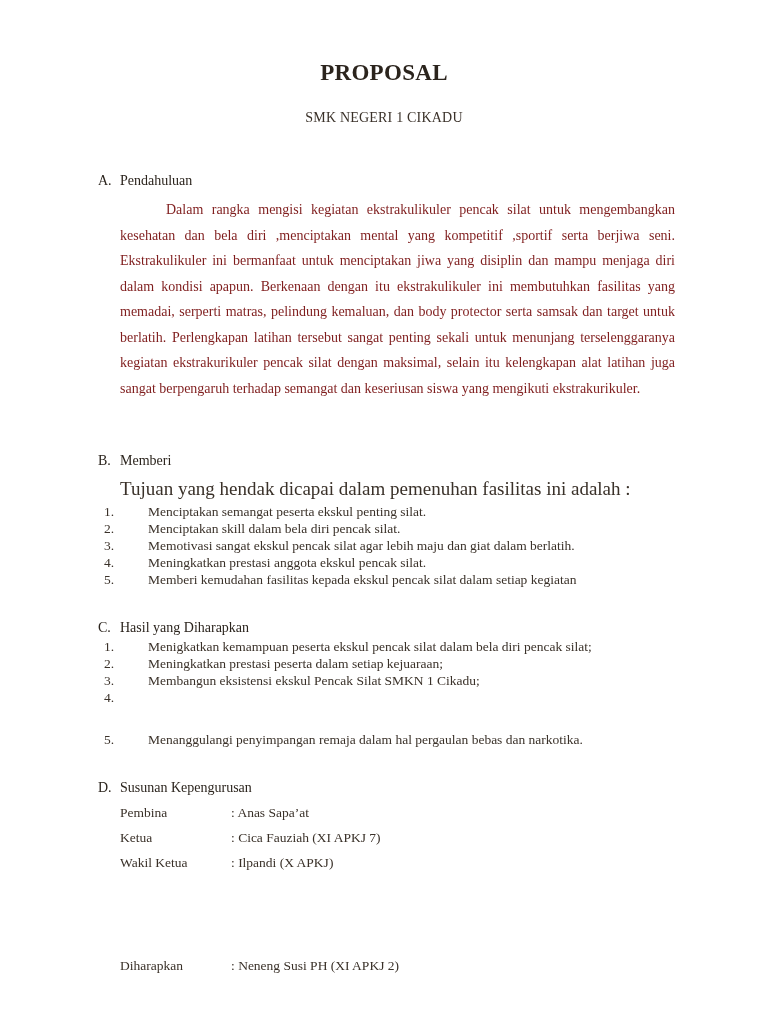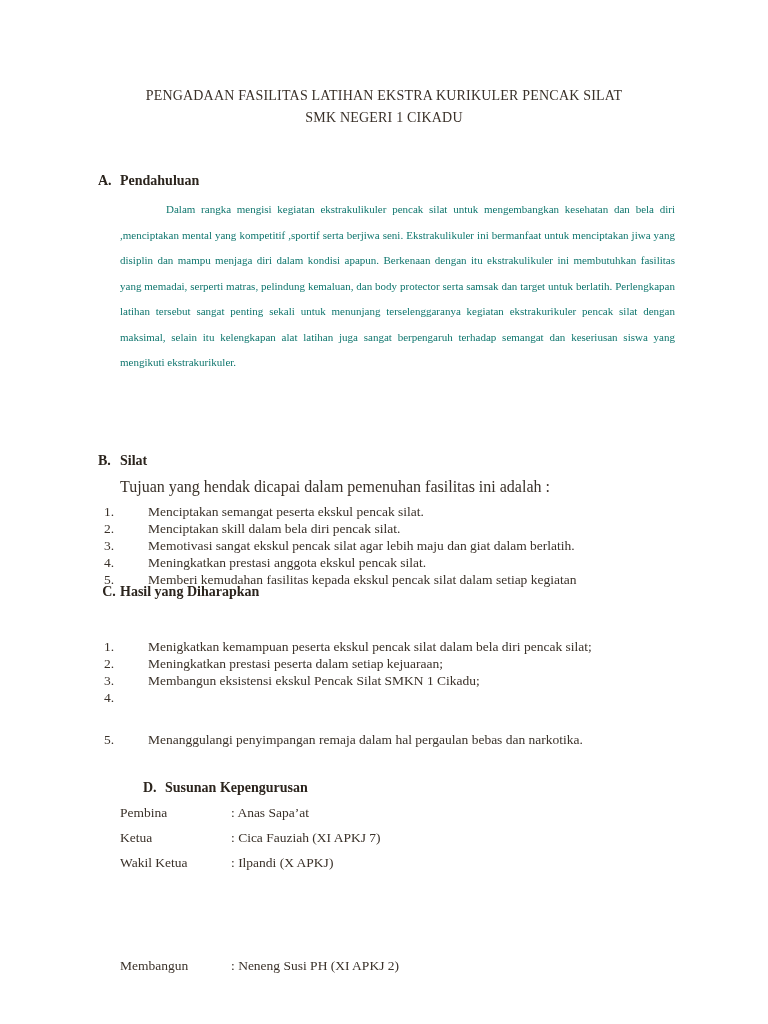--- a/index.html
+++ b/index.html
@@ -3,79 +3,79 @@
 <meta charset="utf-8">
 <style>
   html, body { margin: 0; padding: 0; background: #ffffff; }
   body { width: 768px; height: 1024px; overflow: hidden; position: relative;
          font-family: "Liberation Serif", "DejaVu Serif", serif; color: #3a3129; }
   .page { position: absolute; left: 0; top: 0; width: 768px; height: 1024px; }
   .abs { position: absolute; white-space: nowrap; }
   .title { left: 0; width: 768px; text-align: center; top: 60px; font-size: 23px;
            font-weight: bold; color: #2b241d; letter-spacing: 0.3px; }
   .subtitle { left: 0; width: 768px; text-align: center; font-size: 14px; color: #3a3129; letter-spacing: 0.2px; }
-  .sec-head { font-size: 14px; font-weight: bold; color: #2b241d; }
+  .sec-head { font-size: 14px; font-weight: normal; color: #2b241d; }
   .sec-head .letter { display: inline-block; width: 22px; }
-  .para { left: 120px; width: 555px; font-size: 11px; line-height: 25.5px; text-align: justify;
-          white-space: normal; color: #0f766e; }
+  .para { left: 120px; width: 555px; font-size: 14px; line-height: 25.5px; text-align: justify;
+          white-space: normal; color: #7f1d1d; }
   .para .indent { display: inline-block; width: 46px; }
-  .line { font-size: 16px; color: #3a3129; }
+  .line { font-size: 19px; color: #3a3129; }
   .list { left: 104px; width: 575px; font-size: 13.5px; }
   .list .item { position: relative; height: 17px; line-height: 17px; }
   .list .num { position: absolute; left: 0; width: 20px; }
   .list .txt { position: absolute; left: 44px; right: 0; white-space: nowrap; }
   .list .item.wrap { height: 42px; }
   .list .item.wrap .txt { white-space: normal; text-align: justify; text-align-last: left; line-height: 24px; top: -3px; }
   .org-row { font-size: 13.5px; }
   .org-row .lbl { position: absolute; left: 0; }
   .org-row .val { position: absolute; left: 111px; }
 </style>
 </head>
 <body>
 
 <div class="page">
 
-  <div class="abs subtitle" style="top:88px;">PENGADAAN FASILITAS LATIHAN EKSTRA KURIKULER PENCAK SILAT</div>
+  <div class="abs title">PROPOSAL</div>
   <div class="abs subtitle" style="top:110px;">SMK NEGERI 1 CIKADU</div>
 
   <div class="abs sec-head" style="left:98px; top:173px;">
     <span class="letter">A.</span><span>Pendahuluan</span>
   </div>
   <div class="abs para" style="top:197px;">
     <span class="indent"></span><span>Dalam rangka mengisi kegiatan ekstrakulikuler pencak silat untuk mengembangkan kesehatan dan bela diri ,menciptakan mental yang kompetitif ,sportif serta berjiwa seni. Ekstrakulikuler ini bermanfaat untuk menciptakan jiwa yang disiplin dan mampu menjaga diri dalam kondisi apapun. Berkenaan dengan itu ekstrakulikuler ini membutuhkan fasilitas yang memadai, serperti matras, pelindung kemaluan, dan body protector serta samsak dan target untuk berlatih. Perlengkapan latihan tersebut sangat penting sekali untuk menunjang terselenggaranya kegiatan ekstrakurikuler pencak silat dengan maksimal, selain itu kelengkapan alat latihan juga sangat berpengaruh terhadap semangat dan keseriusan siswa yang mengikuti ekstrakurikuler.</span>
   </div>
 
   <div class="abs sec-head" style="left:98px; top:453px;">
-    <span class="letter">B.</span><span>Silat</span>
+    <span class="letter">B.</span><span>Memberi</span>
   </div>
   <div class="abs line" style="left:120px; top:478px;">Tujuan yang hendak dicapai dalam pemenuhan fasilitas ini adalah :</div>
   <div class="abs list" style="top:503px;">
     <div class="item">
         <span class="num">1.</span>
-        <span class="txt">Menciptakan semangat peserta ekskul pencak silat.</span>
+        <span class="txt">Menciptakan semangat peserta ekskul penting silat.</span>
       </div>
     <div class="item">
         <span class="num">2.</span>
         <span class="txt">Menciptakan skill dalam bela diri pencak silat.</span>
       </div>
     <div class="item">
         <span class="num">3.</span>
         <span class="txt">Memotivasi sangat ekskul pencak silat agar lebih maju dan giat dalam berlatih.</span>
       </div>
     <div class="item">
         <span class="num">4.</span>
         <span class="txt">Meningkatkan prestasi anggota ekskul pencak silat.</span>
       </div>
     <div class="item">
         <span class="num">5.</span>
         <span class="txt">Memberi kemudahan fasilitas kepada ekskul pencak silat dalam setiap kegiatan</span>
       </div>
   </div>
 
-  <div class="abs sec-head" style="left:98px; top:584px;text-align:center;">
+  <div class="abs sec-head" style="left:98px; top:620px;">
     <span class="letter">C.</span><span>Hasil yang Diharapkan</span>
   </div>
   <div class="abs list" style="top:638px;">
     <div class="item">
         <span class="num">1.</span>
         <span class="txt">Menigkatkan kemampuan peserta ekskul pencak silat dalam bela diri pencak silat;</span>
       </div>
     <div class="item">
         <span class="num">2.</span>
         <span class="txt">Meningkatkan prestasi peserta dalam setiap kejuaraan;</span>
@@ -86,33 +86,33 @@
       </div>
     <div class="item wrap">
         <span class="num">4.</span>
       </div>
     <div class="item">
         <span class="num">5.</span>
         <span class="txt">Menanggulangi penyimpangan remaja dalam hal pergaulan bebas dan narkotika.</span>
       </div>
   </div>
 
-  <div class="abs sec-head" style="left:98px; top:780px;margin-left:45px;">
+  <div class="abs sec-head" style="left:98px; top:780px;">
     <span class="letter">D.</span><span>Susunan Kepengurusan</span>
   </div>
   <div class="abs org-row" style="left:120px; top:805px;">
     <span class="lbl">Pembina</span>
       <span class="val">: Anas Sapa’at</span>
   </div>
   <div class="abs org-row" style="left:120px; top:830px;">
     <span class="lbl">Ketua</span>
       <span class="val">: Cica Fauziah (XI APKJ 7)</span>
   </div>
   <div class="abs org-row" style="left:120px; top:855px;">
     <span class="lbl">Wakil Ketua</span>
       <span class="val">: Ilpandi (X APKJ)</span>
   </div>
   <div class="abs org-row" style="left:120px; top:958px;">
-    <span class="lbl">Membangun</span>
+    <span class="lbl">Diharapkan</span>
       <span class="val">: Neneng Susi PH (XI APKJ 2)</span>
   </div>
 
 </div>
 
 </body></html>

